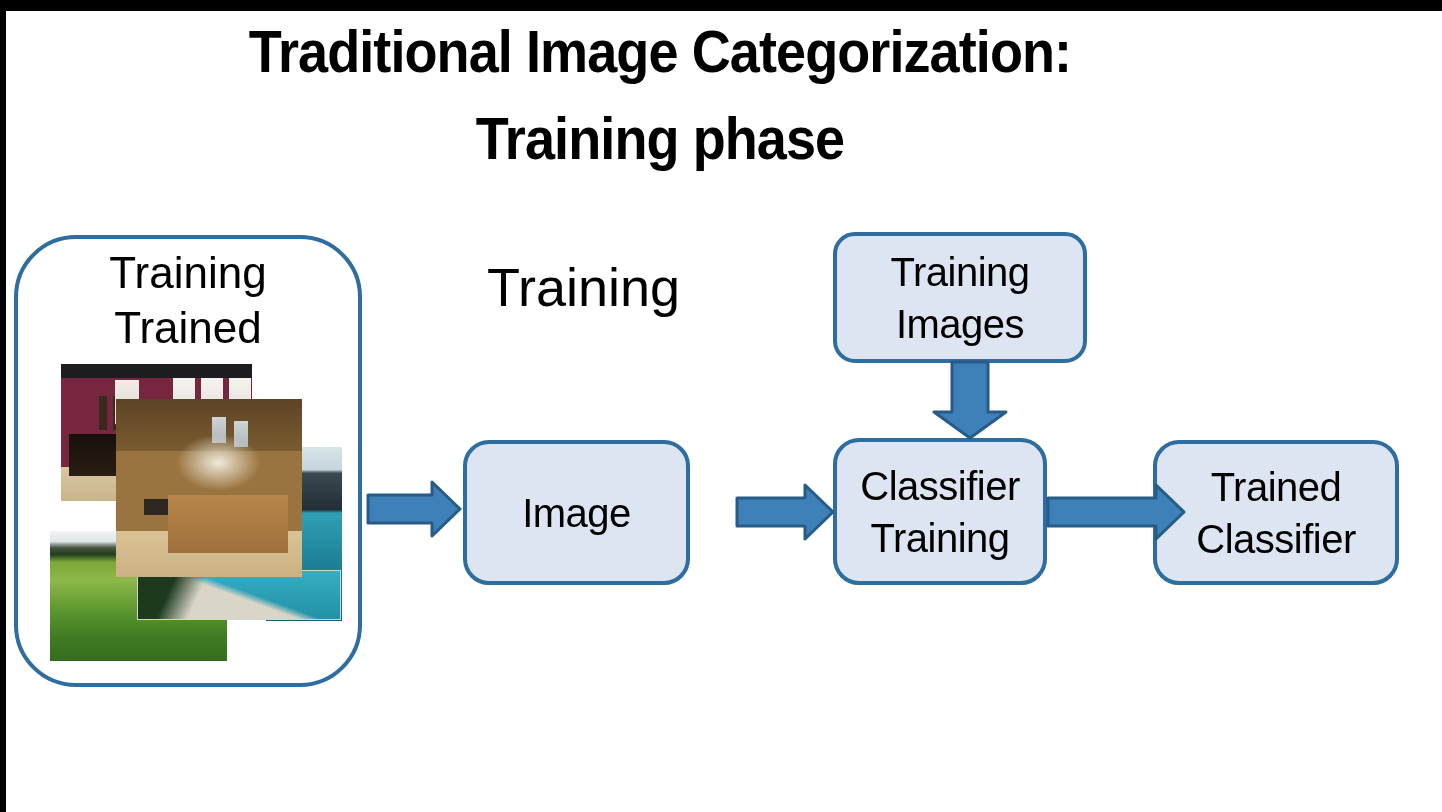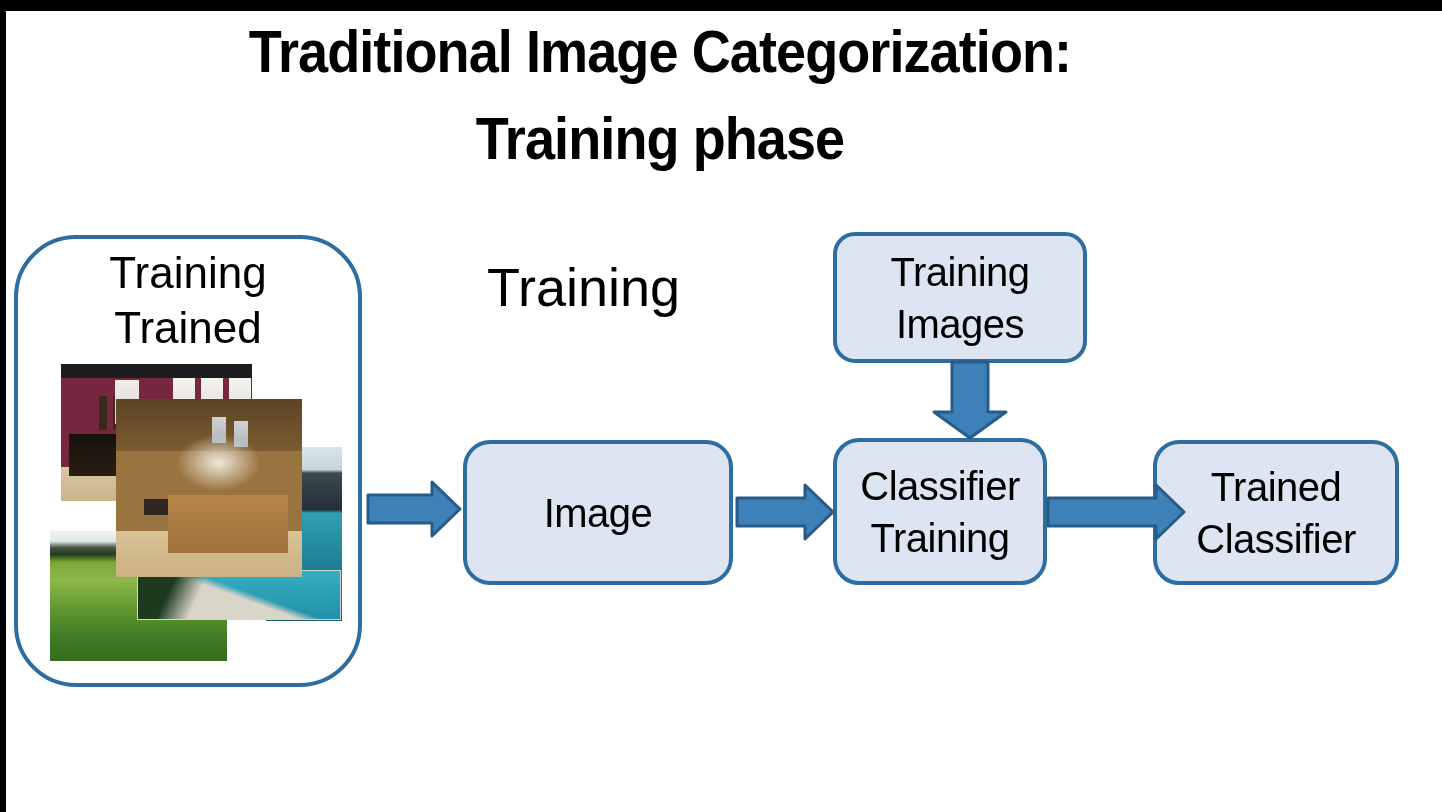--- a/index.html
+++ b/index.html
@@ -71,21 +71,21 @@
     background-repeat:no-repeat;
     background-size:120px 80px,14px 26px,14px 26px,100% 52px,120px 58px,34px 16px,100% 46px;
     background-position:40px 30px,96px 18px,118px 22px,0 0,52px 96px,28px 100px,0 132px;}
 
   
   .box{box-sizing:border-box;background:var(--box-fill,#dce5f1);
     border:4px solid var(--box-border,#2e6da0);border-radius:26px;
     display:flex;flex-direction:column;align-items:center;justify-content:center;
     font-size:40px;letter-spacing:-.5px;line-height:1.3;text-align:center;}
   .box-training-labels{left:833px;top:232px;width:254px;height:131px;border-radius:22px;}
-  .box-image-features{left:463px;top:440px;width:270px;height:145px;border-radius:27px;}
+  .box-image-features{left:463px;top:440px;width:227px;height:145px;}
   .box-classifier-training{left:833px;top:438px;width:214px;height:147px;}
   .box-trained-classifier{left:1153px;top:440px;width:246px;height:145px;}
 
   
   .arrow{position:absolute;}
   .arrow polygon{fill:var(--arrow-fill,#3e80b8);stroke:var(--arrow-border,#275b88);
     stroke-width:3;stroke-linejoin:round;}
 </style>
 </head>
 <body>

